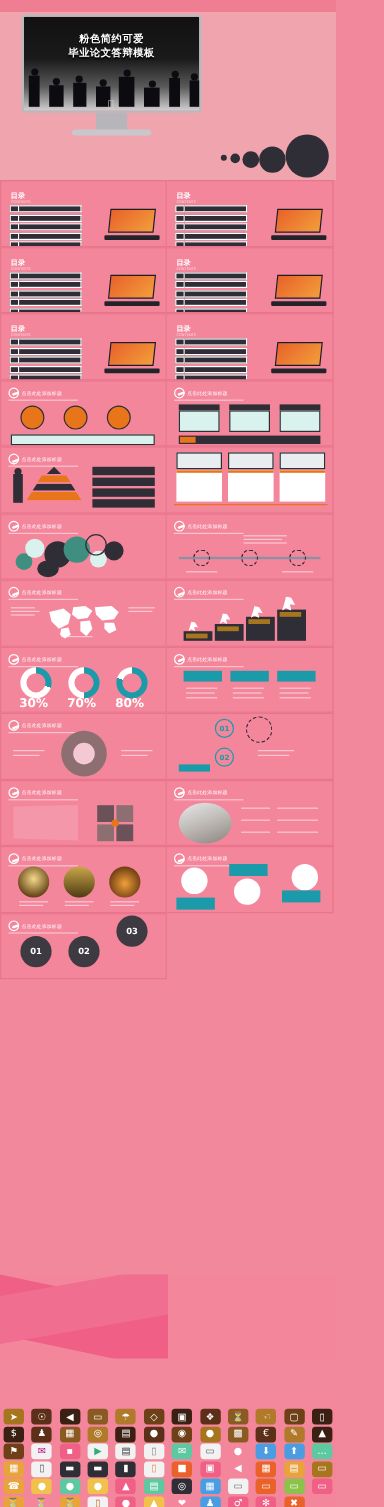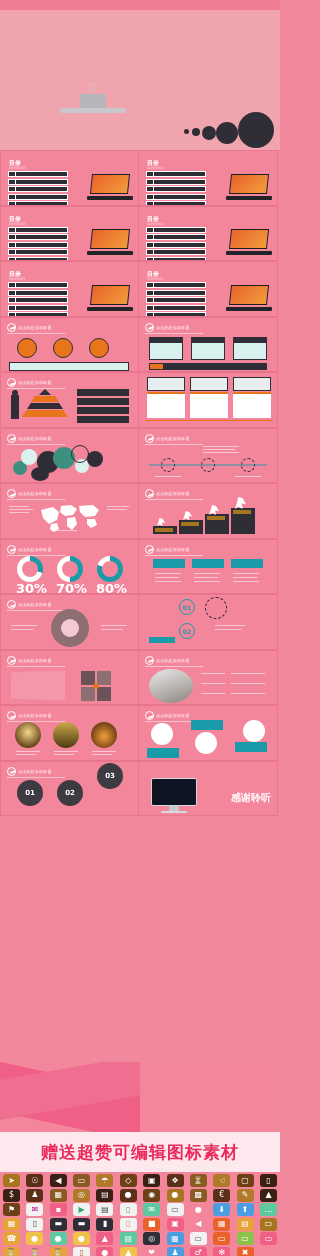--- a/index.html
+++ b/index.html
@@ -69,21 +69,21 @@
   .dark { background:#2f2d35; }
   .pyr-l { position:absolute; width:0;height:0; border-left:solid transparent; border-right:solid transparent; }
 
   
   .stair-step { position:absolute; background:#2f2d35; }
   .runner { position:absolute; background:#fff; }
 
   
   .donut { position:absolute; width:26px; height:26px; border-radius:50%; }
   .donut-i { position:absolute; left:5px; top:5px; width:16px; height:16px; border-radius:50%; background:#f4869c; }
-  .pct { position:absolute; color:#fff; font-size:13px; font-weight:bold; }
+  .pct { position:absolute; color:#fff; font-size:10px; font-weight:bold; }
 
   
   .thx { position:absolute; right:6px; bottom:10px; color:#fff; font-size:10px; font-weight:bold; opacity:.95; }
 
   
   .banner-wrap { position:absolute; left:0; top:1062px; width:280px; height:70px; background:#f4869c; overflow:hidden; }
   .band-a { position:absolute; left:0; top:0; width:140px; height:50px; background:#ef5f86; transform:skewY(12deg); transform-origin:left top; }
   .band-b { position:absolute; left:0; top:18px; width:140px; height:40px; background:#f06e90; transform:skewY(-10deg); transform-origin:left top; }
   .banner-bar { position:absolute; left:0; top:1132px; width:280px; height:40px; background:#fde8ee; display:flex; align-items:center; justify-content:center; }
   .banner-txt { color:#ea2b5b; font-size:17px; font-weight:bold; letter-spacing:1px; white-space:nowrap; }
@@ -99,20 +99,34 @@
 </style>
 </head>
 <body>
 
 <div class="page">
 
   <div class="cover">
     <div class="cover-inner"></div>
 
     <div class="monitor">
+      <div class="mon-screen">
+        <div class="mon-title">粉色简约可爱</div>
+        <div class="mon-title2">毕业论文答辩模板</div>
+        <div class="silhouettes">
+          <span class="sil p1"></span>
+            <span class="sil p2"></span>
+            <span class="sil p3"></span>
+          <span class="sil p4"></span>
+            <span class="sil p5"></span>
+            <span class="sil p6"></span>
+          <span class="sil p7"></span>
+            <span class="sil p8"></span>
+        </div>
+      </div>
       <div class="apple"></div>
       <div class="mon-neck"></div>
       <div class="mon-base"></div>
     </div>
 
 
     <div class="bub" style="right:6px;bottom:2px;width:36px;height:36px;"></div>
     <div class="bub" style="right:42px;bottom:6px;width:22px;height:22px;"></div>
     <div class="bub" style="right:64px;bottom:10px;width:14px;height:14px;"></div>
     <div class="bub" style="right:80px;bottom:14px;width:8px;height:8px;"></div>
@@ -588,38 +602,29 @@
         <div class="circ" style="left:16px;top:18px;width:26px;height:26px;background:#3d3a42;display:flex;align-items:center;justify-content:center;color:#fff;font-size:7px;font-weight:bold;">
             <span>01</span>
           </div>
         <div class="circ" style="left:56px;top:18px;width:26px;height:26px;background:#3d3a42;display:flex;align-items:center;justify-content:center;color:#fff;font-size:7px;font-weight:bold;">
             <span>02</span>
           </div>
         <div class="circ" style="left:96px;top:1px;width:26px;height:26px;background:#3d3a42;display:flex;align-items:center;justify-content:center;color:#fff;font-size:7px;font-weight:bold;">
             <span>03</span>
           </div>
       </div>
-      <div class="slide">
-        <div class="rect" style="left:12px;top:16px;width:46px;height:28px;background:#0d1422;border:1.5px solid #d8d8dc;border-radius:2px;"></div>
-        <div class="rect" style="left:30px;top:44px;width:10px;height:5px;background:#c8c8cc;"></div>
-        <div class="rect" style="left:22px;top:49px;width:26px;height:2px;background:#d8d8dc;border-radius:2px;"></div>
-        <div class="thx">感谢聆听</div>
-      </div>
     </div>
 
   </div>
 
   <div class="banner-wrap">
     <div class="band-a"></div>
     <div class="band-b"></div>
   </div>
 
-  <div class="banner-bar">
-    <div class="banner-txt">赠送超赞可编辑图标素材</div>
-  </div>
 
   <div class="icongrid">
     <div class="icon-row">
       <div class="ic" style="background:#a8751f">➤</div>
       <div class="ic" style="background:#5c3018">☉</div>
       <div class="ic" style="background:#3a2012">◀</div>
       <div class="ic" style="background:#8a5a22">▭</div>
       <div class="ic" style="background:#b07a2a">☂</div>
       <div class="ic" style="background:#6e4018">◇</div>
       <div class="ic" style="background:#3a2012">▣</div>

